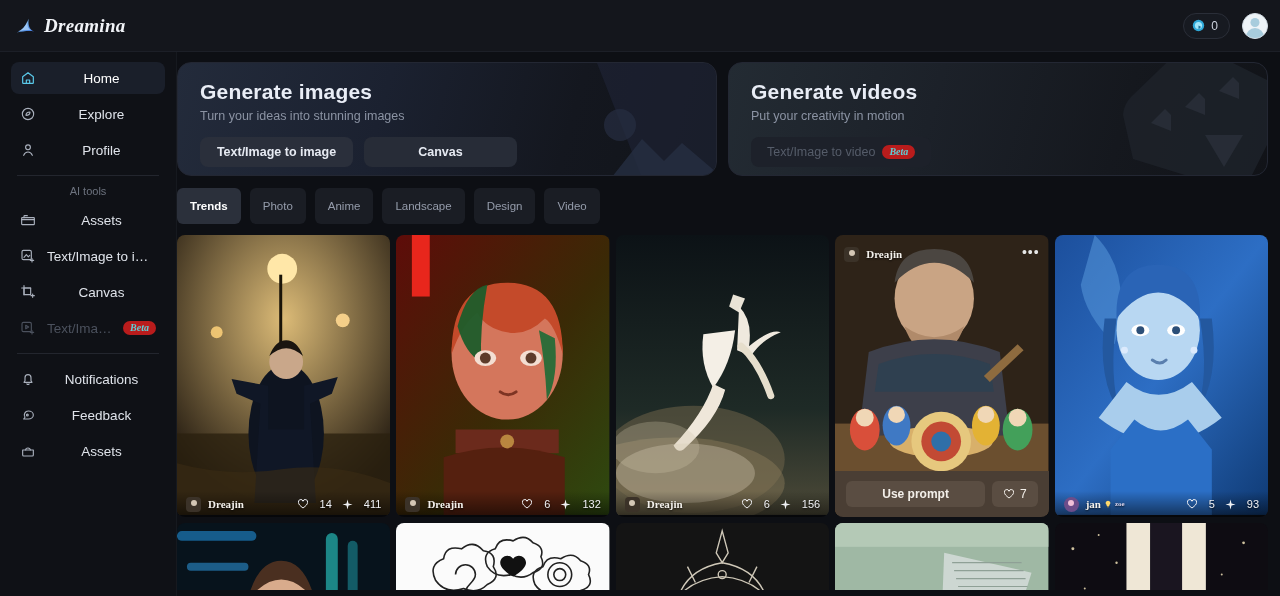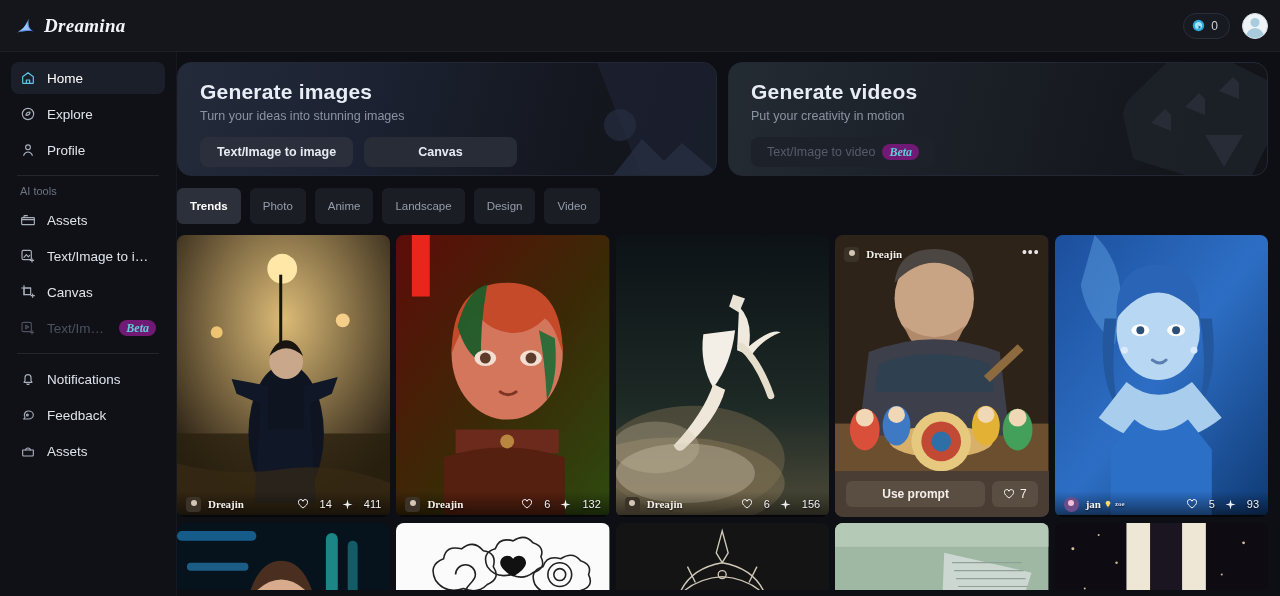--- a/index.html
+++ b/index.html
@@ -54,38 +54,39 @@
 
   .body-row { display: flex; flex: 1 1 auto; min-height: 0; }
 
   
   .sidebar {
     width: 177px; flex: 0 0 177px;
     background: #0f1116;
     padding: 10px 11px 0 11px;
     border-right: 1px solid #16191f;
     overflow: hidden;
+    text-align: center;
   }
   .nav-item {
     display: flex; align-items: center; gap: 11px;
     height: 32px; padding: 0 9px; margin-bottom: 4px;
     border-radius: 8px; cursor: pointer;
     font-size: 13.5px; color: #dfe3ea; white-space: nowrap;
   }
   .nav-item.active { background: #1a1f2a; }
   .nav-item.active .nav-label { color: #ffffff; }
   .nav-item.disabled { cursor: default; }
   .nav-item.disabled .nav-label { color: #4b515d; }
   .nav-ico { width: 16px; height: 16px; flex: 0 0 16px; display: block; }
   .nav-label { flex: 1 1 auto; overflow: hidden; text-overflow: ellipsis; }
   .beta-badge {
     font-family: "Liberation Serif", serif;
     font-style: italic; font-weight: 700;
-    font-size: 12px; color: #5ecfd6;
-    background: #701a75; border-radius: 8px;
+    font-size: 10px; color: #5ecfd6;
+    background: #b91c1c; border-radius: 8px;
     padding: 2px 7px; line-height: 1;
   }
   .nav-divider { height: 1px; background: #23262e; margin: 9px 6px; }
   .nav-section {
     font-size: 11px; color: #6d737f;
     padding: 0 9px; margin: 4px 0 7px;
   }
 
   
   .main { flex: 1 1 auto; min-width: 0; overflow: hidden; padding: 0 12px 0 0; }

